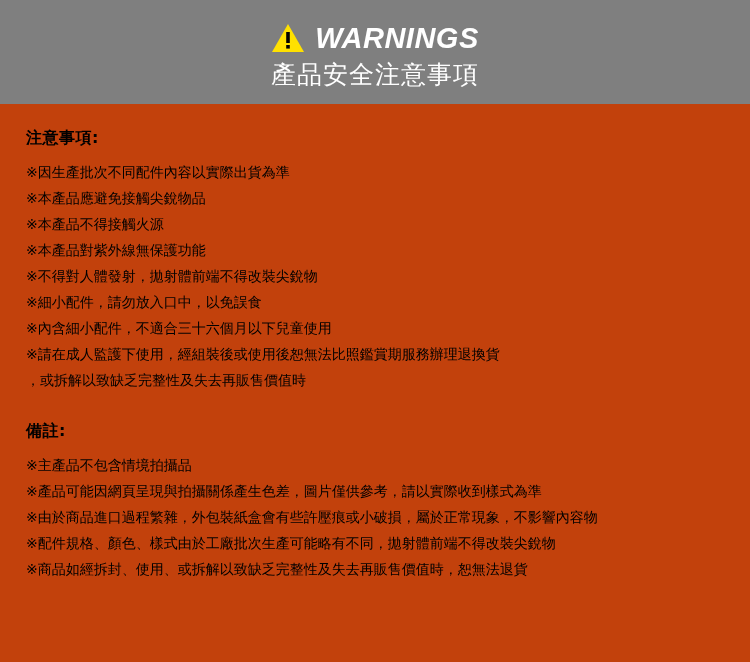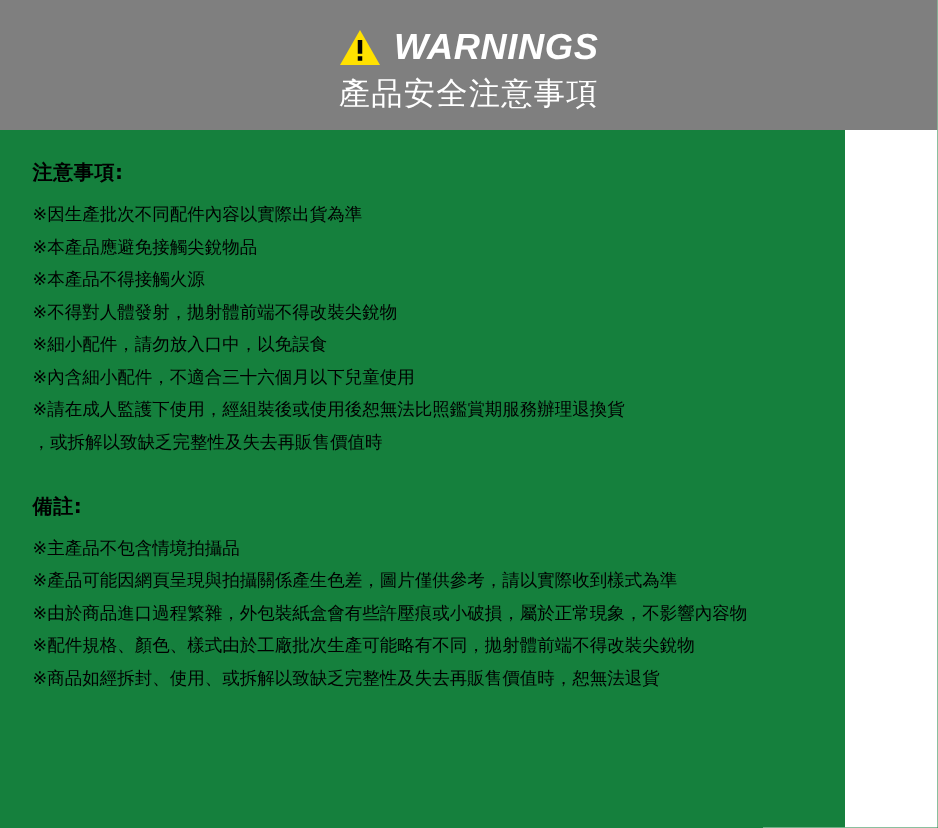--- a/index.html
+++ b/index.html
@@ -8,23 +8,23 @@
   }
   body {
     width: 750px;
     height: 662px;
     background: #ffffff;
     font-family: "DejaVu Sans", "Liberation Sans", sans-serif;
     overflow: hidden;
   }
   .page {
     position: relative;
-    width: 676px;
+    width: 750px;
     height: 662px;
-    background: #15803d;
+    background: #c2410c;
   }
   .header {
     width: 750px;
     height: 104px;
     background: #7f7f7f;
     display: flex;
     flex-direction: column;
     align-items: center;
     justify-content: center;
     box-sizing: border-box;
@@ -105,20 +105,21 @@
   </div>
 
   <div class="body-wrap">
 
     <div class="section">
       <div class="section-heading">注意事項:</div>
       <ul class="notes-list">
         <li class="line">※因生產批次不同配件內容以實際出貨為準</li>
         <li class="line">※本產品應避免接觸尖銳物品</li>
         <li class="line">※本產品不得接觸火源</li>
+        <li class="line">※本產品對紫外線無保護功能</li>
         <li class="line">※不得對人體發射，拋射體前端不得改裝尖銳物</li>
         <li class="line">※細小配件，請勿放入口中，以免誤食</li>
         <li class="line">※內含細小配件，不適合三十六個月以下兒童使用</li>
         <li class="line">※請在成人監護下使用，經組裝後或使用後恕無法比照鑑賞期服務辦理退換貨</li>
         <li class="line">，或拆解以致缺乏完整性及失去再販售價值時</li>
       </ul>
     </div>
 
     <div class="block-gap"></div>
 

